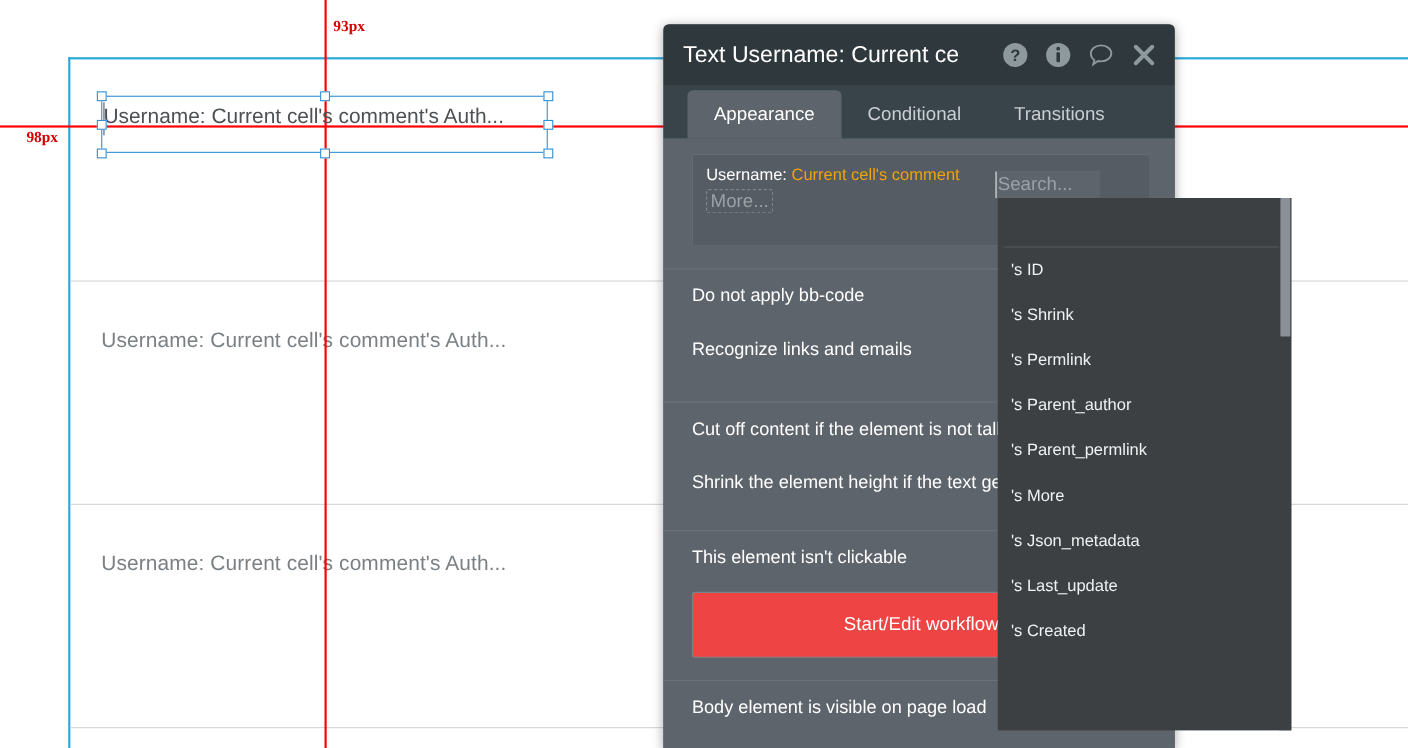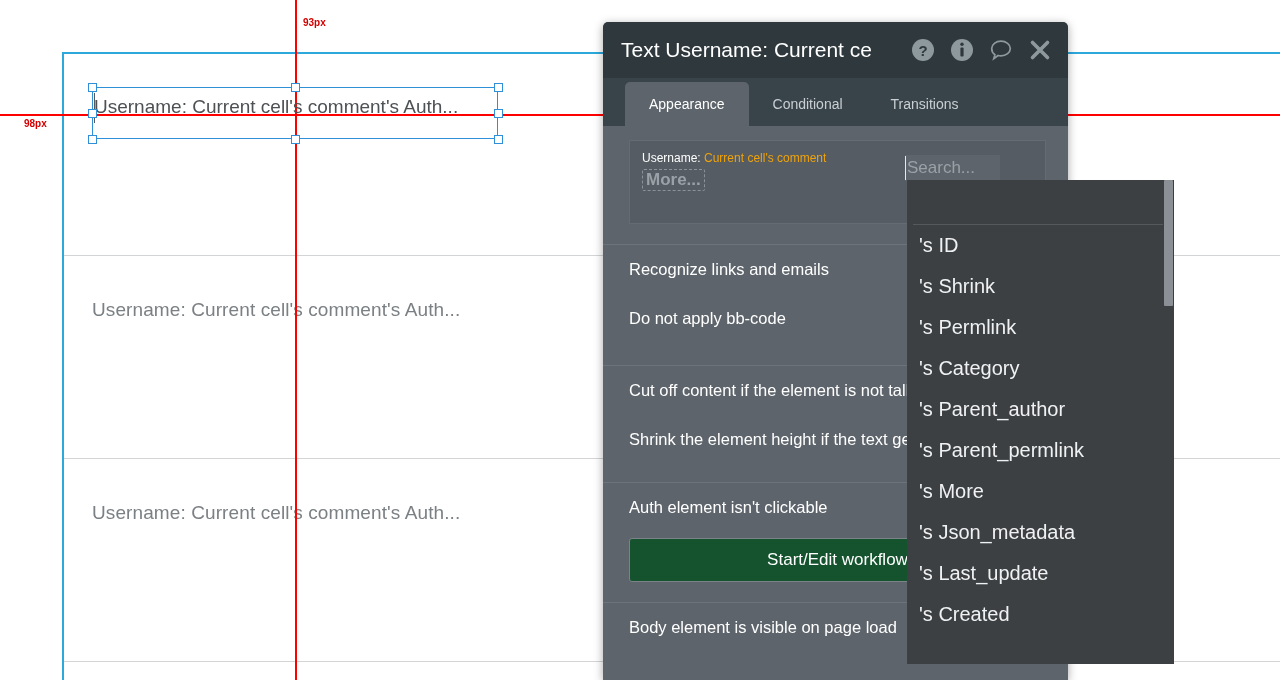--- a/index.html
+++ b/index.html
@@ -19,22 +19,22 @@
   .cell-text{
     position:absolute;
     font-size:19px;color:#7b8084;white-space:nowrap;
     letter-spacing:.1px;
   }
 
   
   .guide-v{position:absolute;width:2px;background:#ff0000;}
   .guide-h{position:absolute;height:2px;background:#ff0000;}
   .guide-label{
-    position:absolute;color:#d40000;font-size:10px;font-weight:bold;
-    font-family:Liberation Sans, sans-serif;
+    position:absolute;color:#d40000;font-size:14px;font-weight:bold;
+    font-family:Liberation Serif, serif;
   }
 
   
   #sel-box{position:absolute;border:1px solid #2f8fd8;box-sizing:border-box;}
   .handle{
     position:absolute;width:9px;height:9px;background:#fff;
     border:1.5px solid #2f8fd8;box-sizing:border-box;
   }
   #sel-label{
     position:absolute;font-size:19px;color:#4d5154;white-space:nowrap;
@@ -53,50 +53,50 @@
   }
   #dlg-title{
     color:#ffffff;font-size:21px;flex:1;white-space:nowrap;overflow:hidden;
   }
   .hdr-icons{display:flex;align-items:center;gap:15px;}
   .hdr-icon{width:24px;height:24px;display:block;cursor:pointer;}
 
   
   #tabs{height:48px;background:#39444a;display:flex;align-items:flex-end;padding-left:22px;}
   .tab{
-    height:44px;line-height:44px;padding:0 24px;font-size:14px;color:#c9cfd3;
+    height:44px;line-height:44px;padding:0 24px;font-size:17px;color:#c9cfd3;
     border-radius:5px 5px 0 0;cursor:pointer;white-space:nowrap;
   }
   .tab.active{background:#5d646b;color:#ffffff;}
 
   
   #dlg-body{position:relative;height:554px;background:#5d646b;overflow:hidden;}
 
   .section-sep{height:1px;background:#6c747b;margin:0;}
 
   .opt-row{
     display:flex;align-items:center;height:49px;padding-left:26px;
     color:#ffffff;font-size:16.5px;white-space:nowrap;
   }
 
   
   #editor-wrap{padding:14px 22px 0 26px;}
   #editor{
     background:#555c63;border:1px solid #646b72;box-sizing:border-box;
     min-height:84px;padding:10px 12px 12px 12px;
   }
-  #editor-line1{font-size:12px;color:#ffffff;white-space:nowrap;}
+  #editor-line1{font-size:15px;color:#ffffff;white-space:nowrap;}
   #editor-line1 .dyn{color:#f0a30a;}
   #more-chip{
     display:inline-block;margin-top:4px;font-size:17px;color:#9aa1a7;
-    border:1px dashed #8b9298;border-radius:2px;padding:0 3px;font-weight:bold;
+    border:1px dashed #8b9298;border-radius:2px;padding:0 3px;
   }
 
   #wf-btn{
-    margin:6px 22px 0 26px;height:44px;background:#14532d;border:1px solid #7b8389;
+    margin:6px 22px 0 26px;height:60px;background:#ef4444;border:1px solid #7b8389;
     border-radius:3px;color:#ffffff;font-size:17px;
     display:flex;align-items:center;justify-content:center;cursor:pointer;
     box-sizing:border-box;
   }
 
   
   #search-box{
     position:absolute;left:905px;top:155px;width:95px;height:26px;
     background:#5d646b;color:#9aa1a7;font-size:17px;
     display:flex;align-items:center;padding-left:2px;box-sizing:border-box;
@@ -106,21 +106,21 @@
   }
 
   
   #dropdown{
     position:absolute;left:907px;top:180px;width:267px;height:484px;
     background:#3c4043;overflow:hidden;
   }
   #dd-blank{height:44px;}
   #dd-sep{height:1px;background:#55595c;margin:0 6px;}
   .dd-item{
-    height:41px;line-height:41px;padding-left:12px;color:#f0f1f2;font-size:20px;
+    height:41px;line-height:41px;padding-left:12px;color:#f0f1f2;font-size:15px;
     white-space:nowrap;cursor:pointer;
   }
   #dd-track{
     position:absolute;right:0;top:0;width:11px;height:484px;background:#3c4043;
   }
   #dd-thumb{
     position:absolute;right:1px;top:0px;width:9px;height:126px;
     background:#8b9096;border-radius:1px;cursor:pointer;
   }
 </style>
@@ -194,45 +194,45 @@
         <div id="editor-line1"><span>Username: </span><span class="dyn">Current cell's comment</span></div>
         <div><span id="more-chip">More...</span></div>
       </div>
     </div>
 
     <div style="height:20px"></div>
     <div class="section-sep"></div>
 
     <div class="opt-row">
 
+      <span>Do not apply bb-code</span>
+    </div>
+    <div class="opt-row">
+
       <span>Recognize links and emails</span>
     </div>
-    <div class="opt-row">
-
-      <span>Do not apply bb-code</span>
-    </div>
 
     <div style="height:22px"></div>
     <div class="section-sep"></div>
 
     <div class="opt-row">
 
       <span>Cut off content if the element is not tall enough</span>
     </div>
     <div class="opt-row">
 
       <span>Shrink the element height if the text gets shorter</span>
     </div>
 
     <div style="height:18px"></div>
     <div class="section-sep"></div>
 
     <div class="opt-row">
 
-      <span>Auth element isn't clickable</span>
+      <span>This element isn't clickable</span>
     </div>
     <div id="wf-btn">Start/Edit workflow</div>
 
     <div style="height:20px"></div>
     <div class="section-sep"></div>
 
     <div class="opt-row">
 
       <span>Body element is visible on page load</span>
     </div>
@@ -242,21 +242,20 @@
 
 <div id="search-box">Search...</div>
 <div id="search-caret"></div>
 
 <div id="dropdown">
   <div id="dd-blank"></div>
   <div id="dd-sep"></div>
   <div class="dd-item">'s ID</div>
   <div class="dd-item">'s Shrink</div>
   <div class="dd-item">'s Permlink</div>
-  <div class="dd-item">'s Category</div>
   <div class="dd-item">'s Parent_author</div>
   <div class="dd-item">'s Parent_permlink</div>
   <div class="dd-item">'s More</div>
   <div class="dd-item">'s Json_metadata</div>
   <div class="dd-item">'s Last_update</div>
   <div class="dd-item">'s Created</div>
 
   <div id="dd-track">
     <div id="dd-thumb"></div>
   </div>

